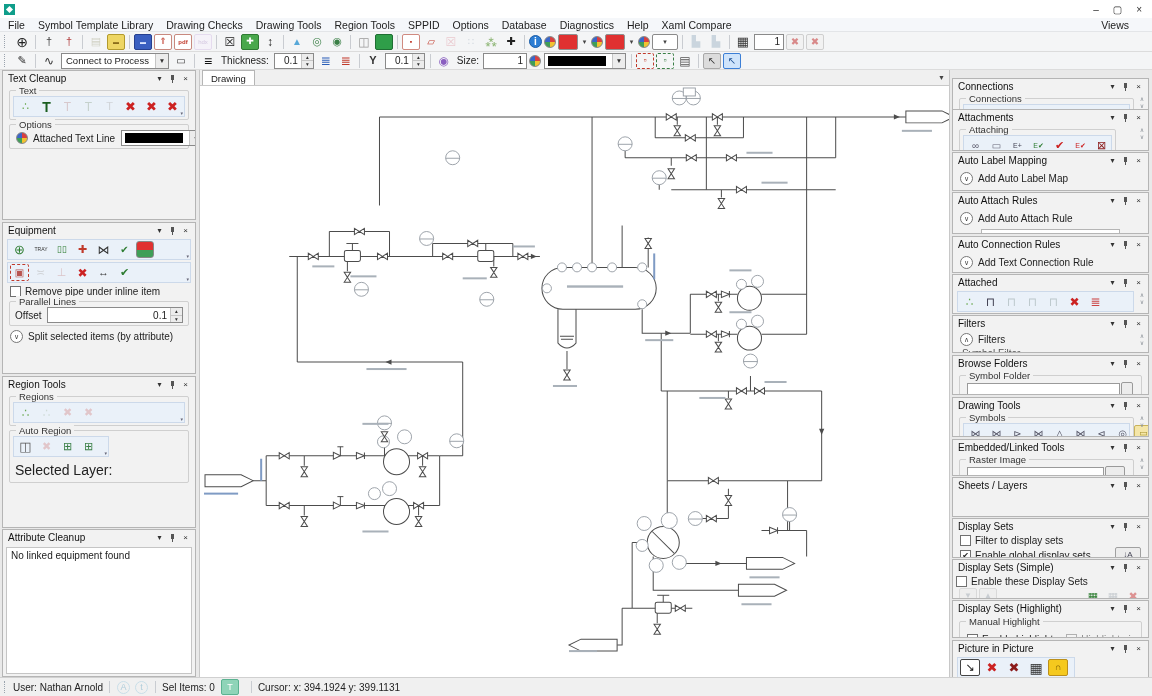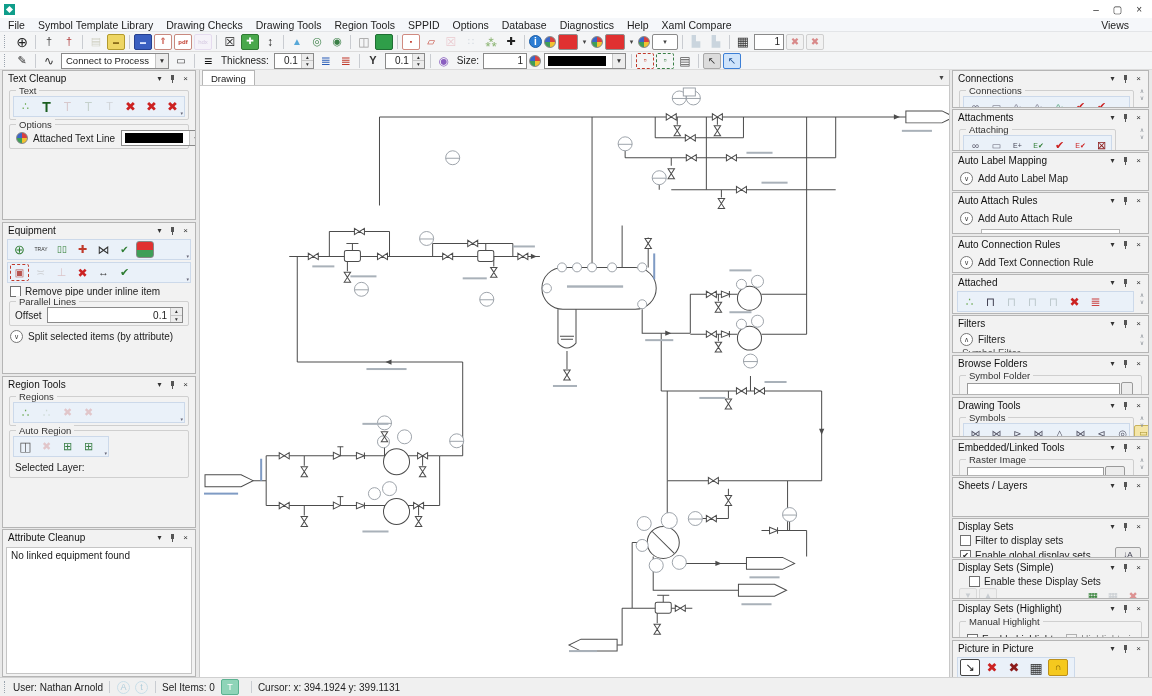--- a/index.html
+++ b/index.html
@@ -362,21 +362,21 @@
         </div>
         <div class="group">
             <span class="glabel">Auto Region</span>
           <div class="strip" style="width:96px;">
               <span class="tbi" style="color: rgb(85, 85, 85); font-size: 13px;">◫</span>
               <span class="tbi dis" style="color: rgb(219, 164, 164); font-size: 11px;">✖</span>
               <span class="tbi" style="color: rgb(58, 127, 70); font-size: 11px;">⊞</span>
               <span class="tbi" style="color: rgb(58, 127, 70); font-size: 11px;">⊞</span>
               <span class="stripmore">▾</span>
             </div>
-          <div style="font-size:10px;margin:5px 2px 2px;">Selected Layer:</div>
+          <div style="font-size:14px;margin:5px 2px 2px;">Selected Layer:</div>
         </div>
       </div>
 
       <div class="panel" style="top:459px;height:148px;">
         <div class="phead">
             <span>Attribute Cleanup</span>
           <span class="phbtns">
               <span class="phbtn">▾</span>
               <span class="phbtn">
                 <span class="pin"></span>
@@ -587,21 +587,21 @@
             <rect class="sm" x="166" y="283" width="40" height="2"></rect>
           <rect class="smb" x="452" y="168" width="2" height="26"></rect>
             <rect class="smb" x="60" y="374" width="2" height="22"></rect>
             <rect class="smb" x="4" y="408" width="34" height="2"></rect>
         </svg>
       </div>
     </div>
 
     <div class="rdock">
 
-      <div class="panel" style="top:0;height:38px;">
+      <div class="panel" style="top:8px;height:38px;">
         <div class="phead">
             <span>Connections</span>
           <span class="phbtns">
               <span class="phbtn">▾</span>
               <span class="phbtn">
                 <span class="pin"></span>
               </span>
               <span class="phbtn">×</span>
             </span>
           </div>
@@ -876,21 +876,21 @@
         <div class="phead">
             <span>Display Sets (Simple)</span>
           <span class="phbtns">
               <span class="phbtn">▾</span>
               <span class="phbtn">
                 <span class="pin"></span>
               </span>
               <span class="phbtn">×</span>
             </span>
           </div>
-        <label class="cbrow" style="margin:1px 16px;">
+        <label class="cbrow" style="margin:1px 3px;">
           <span class="cbbox"></span>
           <span>Enable these Display Sets</span>
         </label>
         <div style="display:flex;align-items:center;padding:0 5px;">
           <span style="display:flex;">
               <span class="tbi dis" style="color: rgb(168, 176, 184); background: rgb(236, 236, 236); border: 1px solid rgb(197, 197, 197); font-size: 8px;">▼</span>
               <span class="tbi dis" style="color: rgb(168, 176, 184); background: rgb(236, 236, 236); border: 1px solid rgb(197, 197, 197); font-size: 8px;">▲</span>
             </span>
           <span style="margin-left:auto;display:flex;">
               <span class="tbi" style="color: rgb(46, 125, 50); font-size: 11px;">▦</span>

